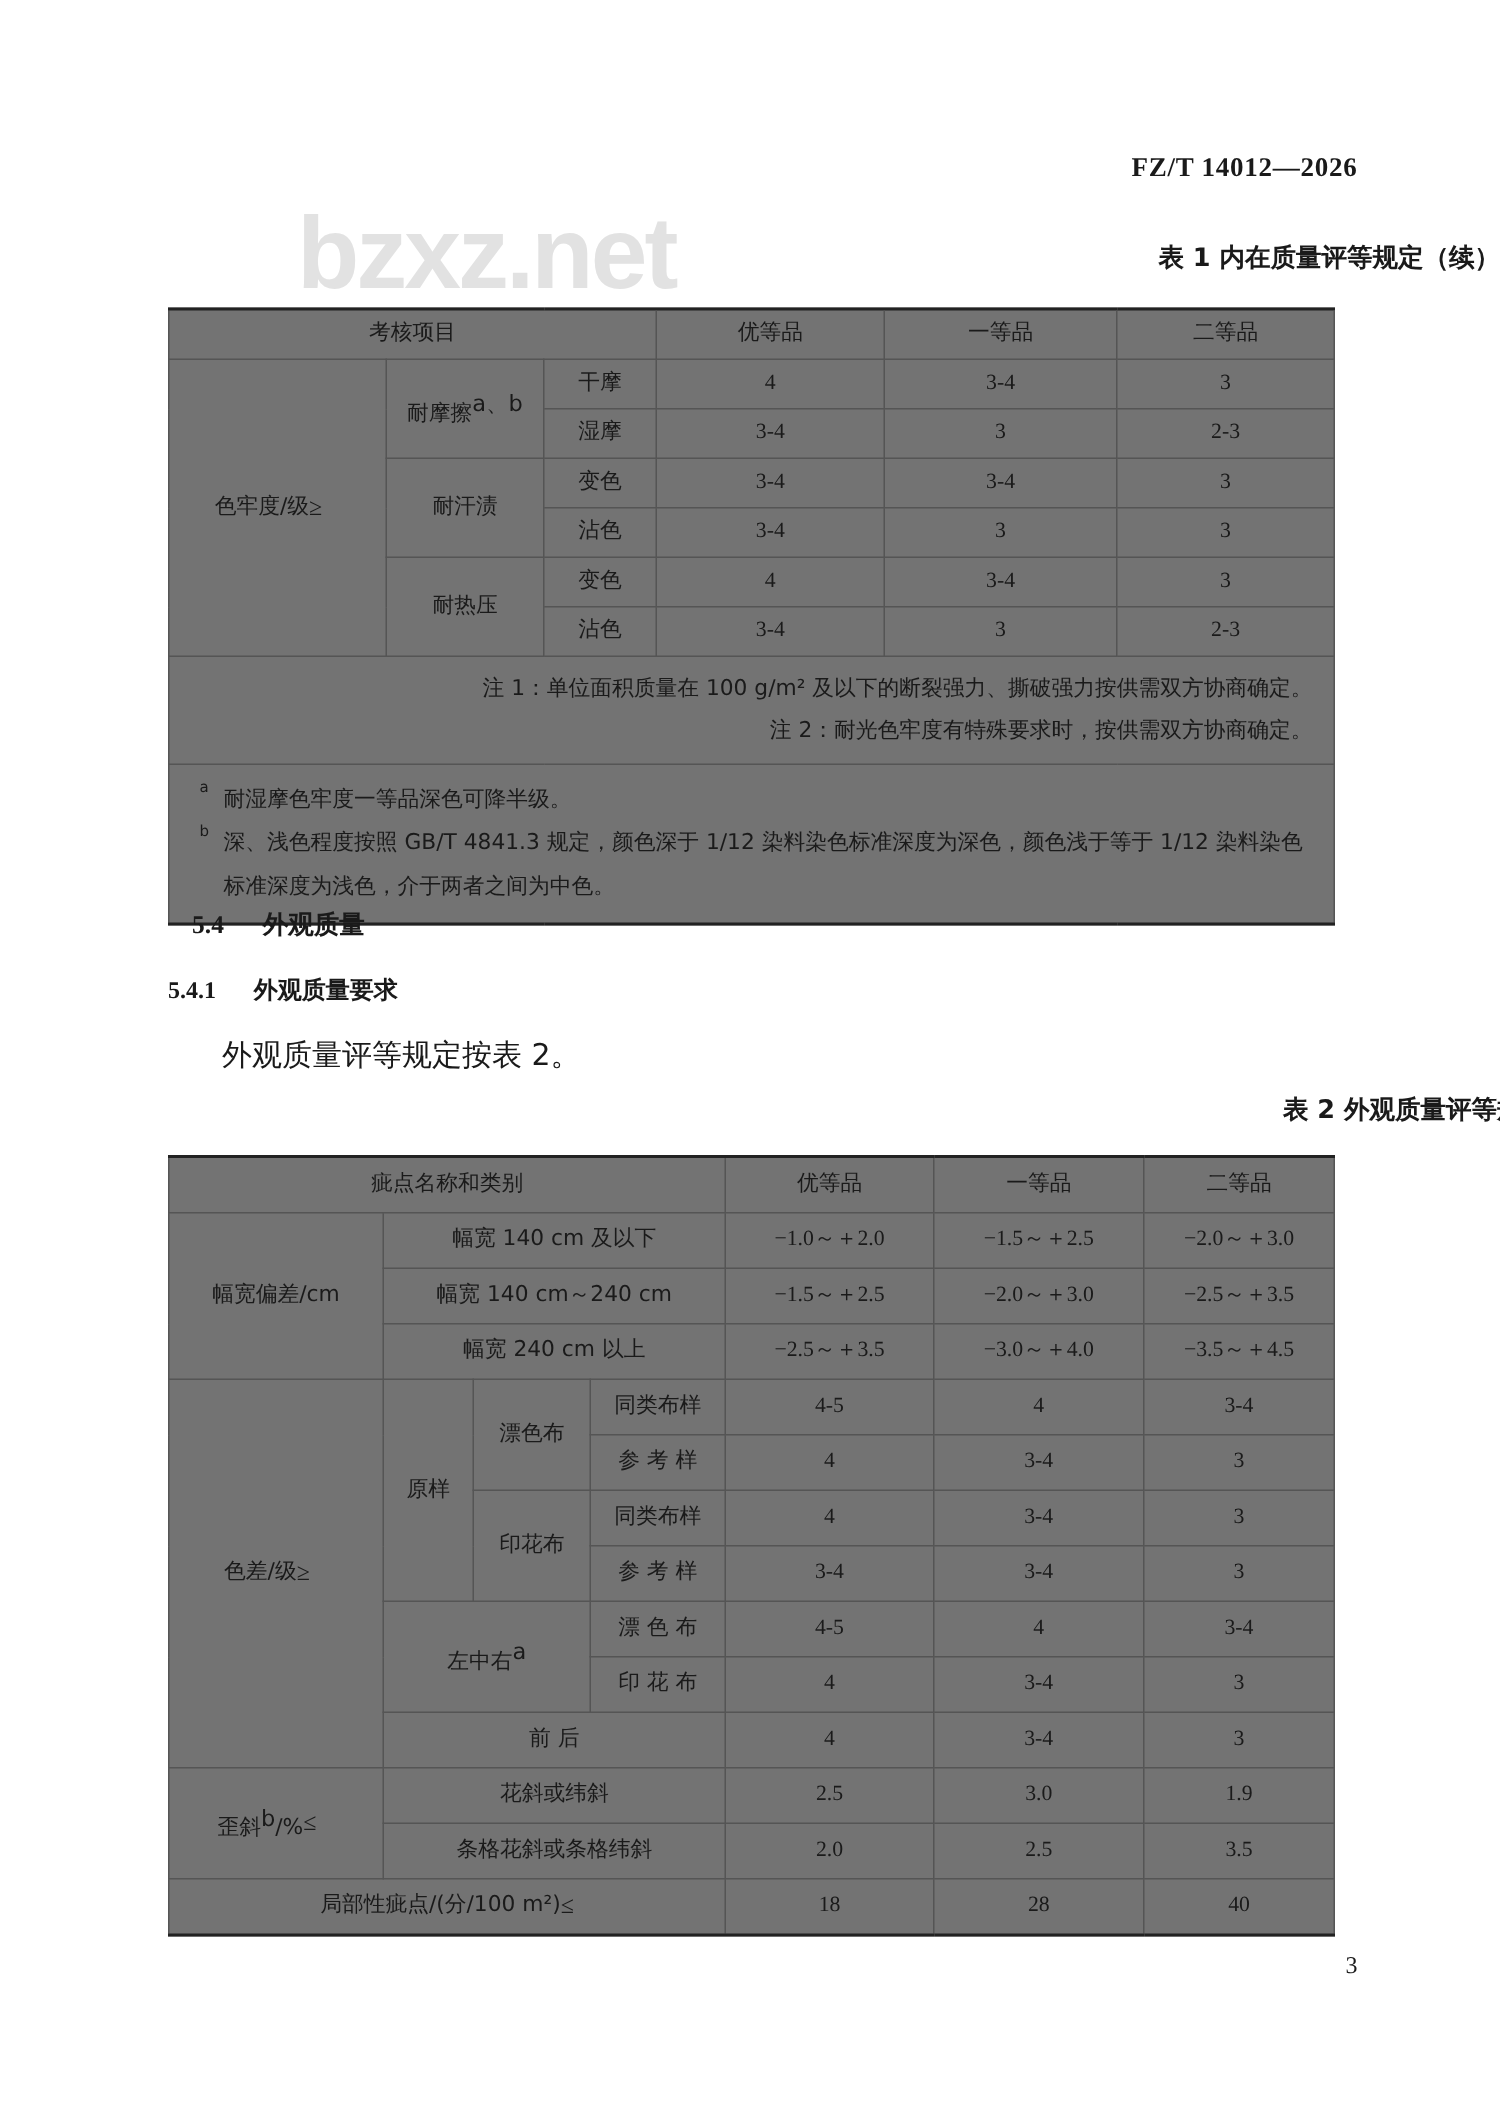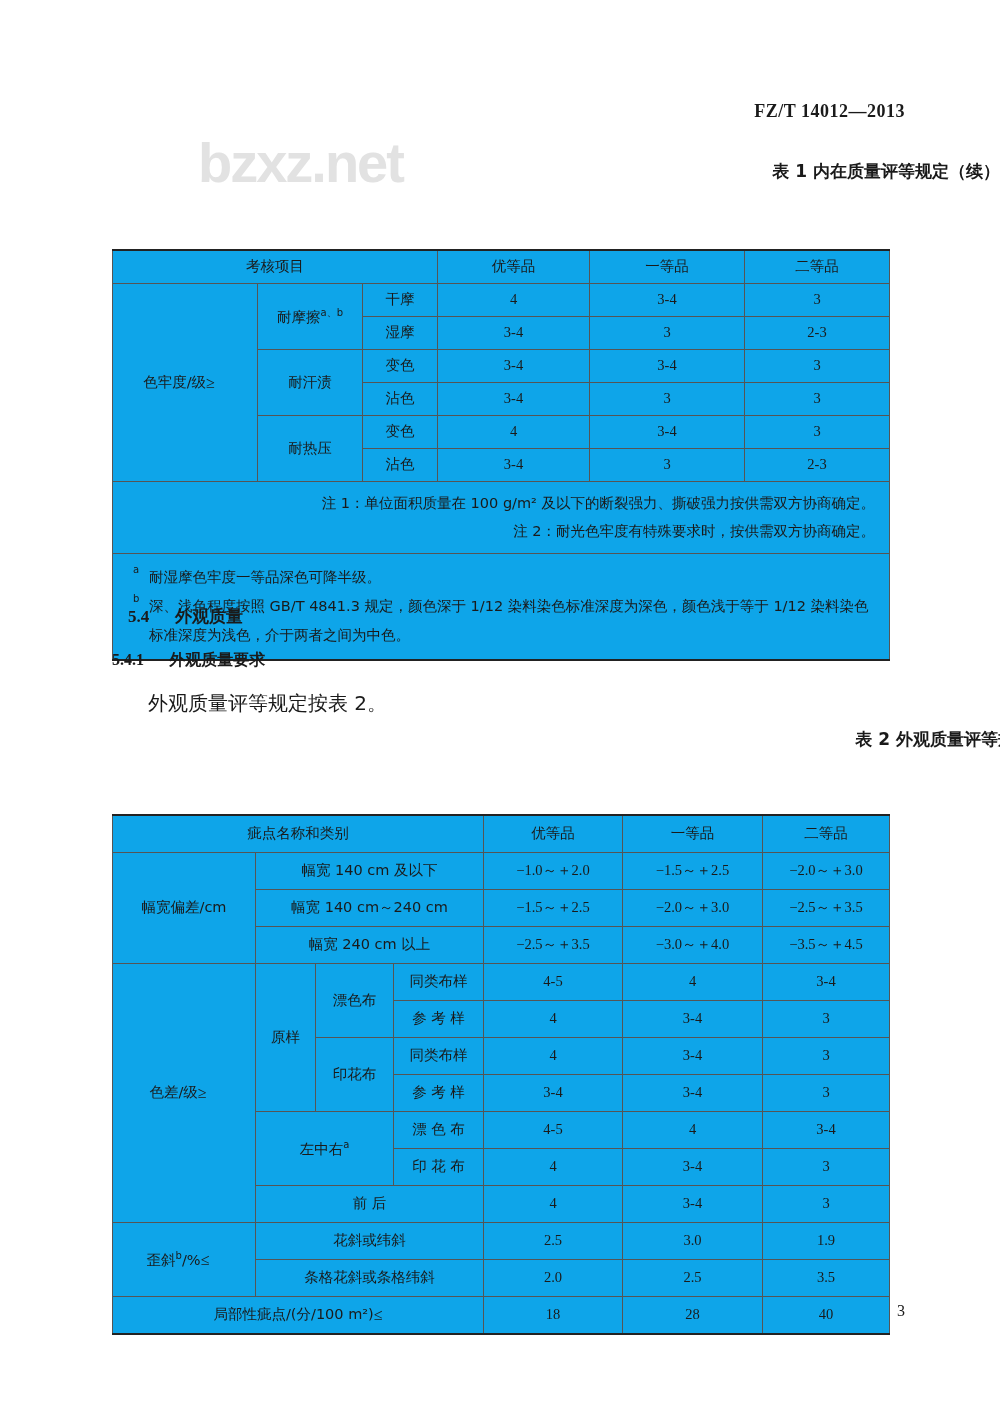--- a/index.html
+++ b/index.html
@@ -16,21 +16,21 @@
   
   .runhead {
     position:absolute; top:101px; right:95px;
     font-size:18px; font-weight:bold; letter-spacing:.5px;
     font-family:"Liberation Serif","DejaVu Serif",serif;
   }
 
   
   .watermark {
     position:absolute; left:198px; top:130px;
-    font-size:56px; font-weight:bold;
+    font-size:68px; font-weight:bold;
     color:#e2e2e2;
     font-family:"Liberation Sans","DejaVu Sans",sans-serif;
     letter-spacing:-2px;
     user-select:none;
     z-index:0;
   }
 
   
   .caption {
     position:absolute;
@@ -42,22 +42,21 @@
   #cap1 { top:160px; }
   #cap2 { top:728px;margin-left:32px; }
 
   
   table.std {
     position:absolute;
     border-collapse:collapse;
     table-layout:fixed;
     font-size:14.5px;
     z-index:2;
-    background:#0ea5e9;
-    margin-top:44px;
+    background:#737373;
   }
   table.std td, table.std th {
     border:1px solid #555;
     text-align:center;
     vertical-align:middle;
     font-weight:normal;
     padding:0;
     font-family:"DejaVu Sans","Liberation Sans",sans-serif;
     font-size:14.5px;
     line-height:1.35;
@@ -78,21 +77,21 @@
     font-size:14.5px;
     height:auto;
   }
   #table1 td.foot {
     text-align:left;
     padding:9px 14px 9px 20px;
     line-height:2.0;
     font-size:14.5px;
     height:auto;
   }
-  .sup { font-size:10px; vertical-align:super; }
+  .sup { font-size:15px; vertical-align:super; }
   .lbl-ge {
     display:flex; align-items:center; justify-content:center;
     padding:0 26px 0 14px;
   }
   .lbl-ge .sym { font-size:16px; font-family:"Liberation Serif",serif; }
 
   
   #table2 { left:112px; top:770px; width:777px; }
   #table2 td { height:36px; }
 
@@ -106,21 +105,21 @@
     font-family:"Liberation Serif","DejaVu Serif",serif;
   }
 </style>
 </head>
 <body>
 
 <div class="page">
 
   <div class="watermark">bzxz.net</div>
 
-  <div class="runhead">FZ/T 14012—2013</div>
+  <div class="runhead">FZ/T 14012—2026</div>
 
   <div class="caption" id="cap1">表 1  内在质量评等规定（续）</div>
 
   <table class="std" id="table1">
     <colgroup>
       <col style="width:145px">
         <col style="width:105px">
         <col style="width:75px">
       <col style="width:152px">
         <col style="width:155px">

